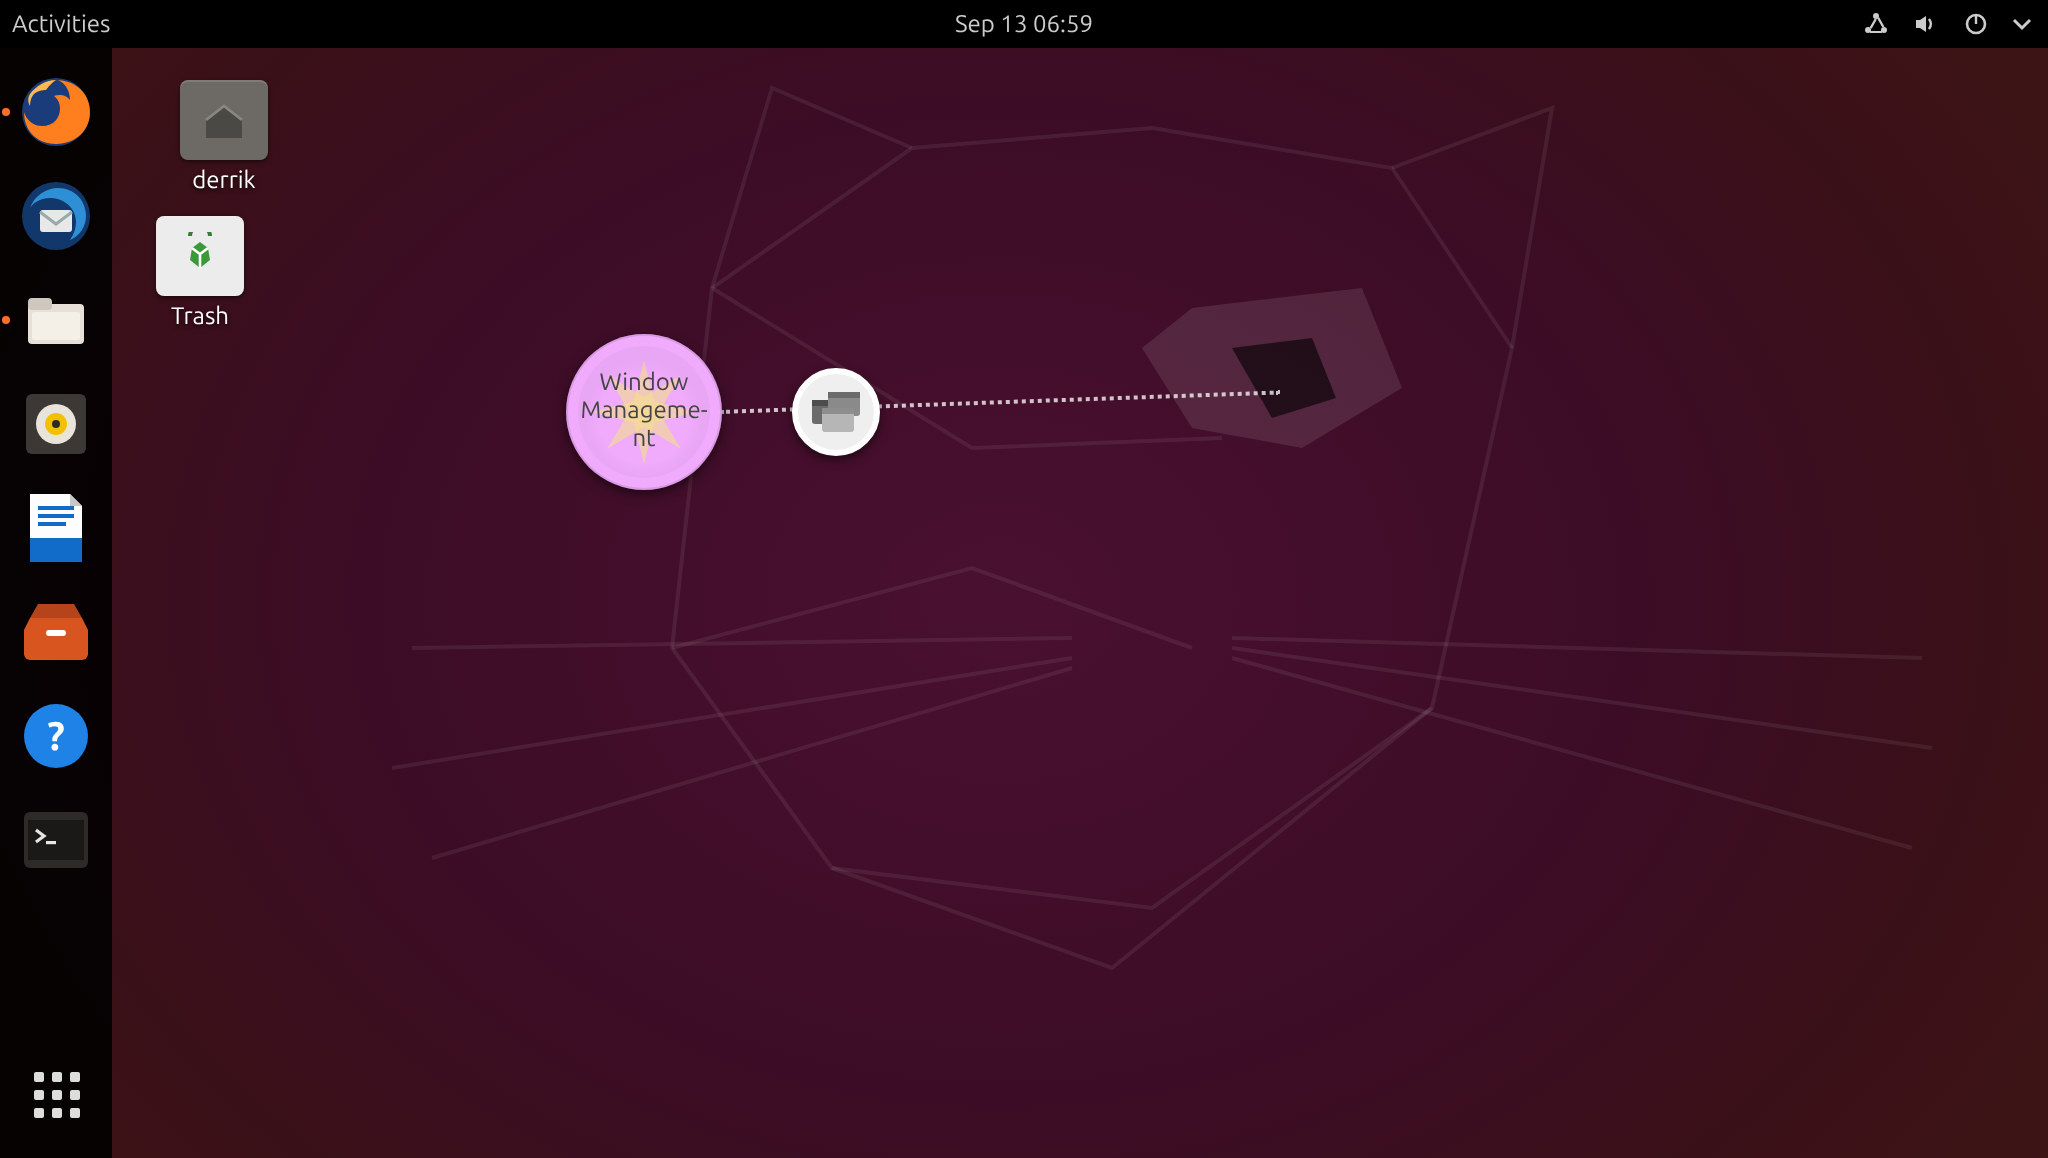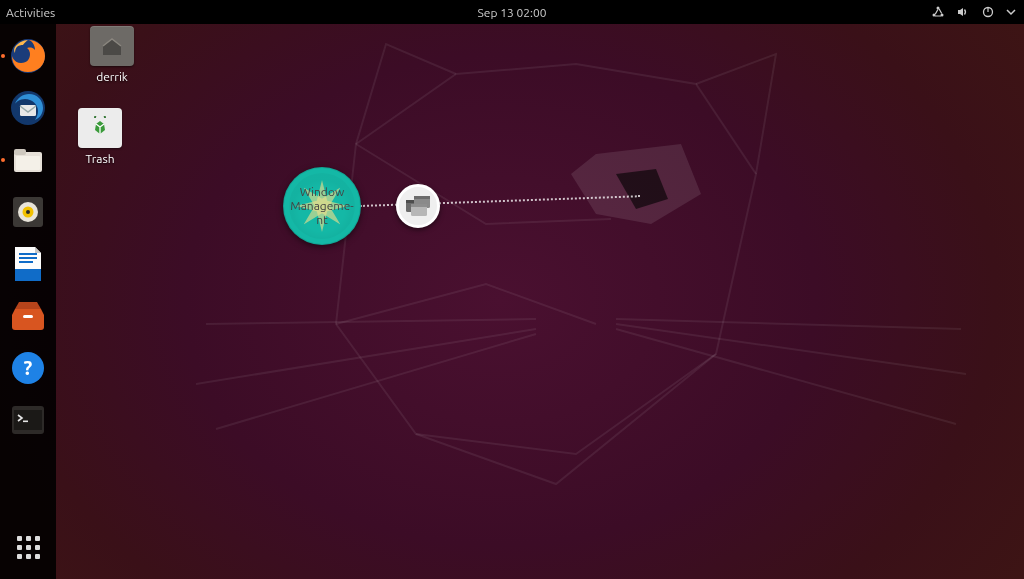--- a/index.html
+++ b/index.html
@@ -34,21 +34,21 @@
   .apps-grid { display: grid; grid-template-columns: repeat(3,5px); grid-template-rows: repeat(3,5px); gap: 4px; }
   .apps-grid span { width:5px; height:5px; background:#ddd; border-radius:1px; }
 
   
   .desk-icon { position: absolute; width: 72px; text-align: center; color: #fff; font-size: 12px; cursor: pointer; }
   .desk-icon .box { width: 44px; height: 40px; margin: 0 auto 4px; background: #6d6a66; border-radius: 4px; display:flex; align-items:center; justify-content:center; box-shadow: 0 1px 0 rgba(255,255,255,0.12) inset, 0 1px 2px rgba(0,0,0,0.5); }
   .trash .box { background:#ececec; }
   .desk-icon .label { text-shadow: 0 1px 2px rgba(0,0,0,.8); }
 
   
-  .pie-node { position:absolute; width:78px; height:78px; border-radius:50%; background:#14b8a6; box-shadow:0 2px 6px rgba(0,0,0,.5), 0 0 0 1px rgba(0,0,0,.1) inset; display:flex; align-items:center; justify-content:center; text-align:center; color:#444; font-size:12px; line-height:1.15; cursor:pointer; }
+  .pie-node { position:absolute; width:78px; height:78px; border-radius:50%; background:#f0abfc; box-shadow:0 2px 6px rgba(0,0,0,.5), 0 0 0 1px rgba(0,0,0,.1) inset; display:flex; align-items:center; justify-content:center; text-align:center; color:#444; font-size:12px; line-height:1.15; cursor:pointer; }
   .pie-accent { position:absolute; inset:6px; border-radius:50%; background: radial-gradient(circle at 50% 55%, rgba(255,255,255,0) 45%, rgba(0,0,0,0.03) 60%); }
   .pie-star { position:absolute; inset:10px; border-radius:50%; }
   .pie-star::before, .pie-star::after { content:""; position:absolute; left:50%; top:50%; width:52px; height:52px; background:#f4df8a; transform:translate(-50%,-50%) rotate(45deg); clip-path: polygon(50% 0,60% 40%,100% 50%,60% 60%,50% 100%,40% 60%,0 50%,40% 40%); opacity:.6; }
   .pie-star::after { transform:translate(-50%,-50%) rotate(0deg); }
   .pie-text { position:relative; z-index:2; padding:0 6px; }
 
   .pie-icon { position:absolute; width:44px; height:44px; border-radius:50%; background:#efefef; border:3px solid #fff; box-shadow:0 2px 5px rgba(0,0,0,.5); display:flex; align-items:center; justify-content:center; cursor:pointer; }
   .dotline { position:absolute; height:0; border-top:2px dotted rgba(255,255,255,.75); transform-origin:left center; }
 
   
@@ -72,21 +72,21 @@
     <line x1="480" y1="305" x2="140" y2="360"></line>
     <line x1="480" y1="295" x2="150" y2="300"></line>
     <line x1="480" y1="310" x2="160" y2="405"></line>
     <polyline points="640,60 720,30 700,150"></polyline>
     <polyline points="400,50 330,20 300,120"></polyline>
   </svg>
 </div>
 
 <div class="topbar">
   <div>Activities</div>
-  <div class="center">Sep 13  02:00</div>
+  <div class="center">Sep 13  06:59</div>
   <div class="right">
     <span>
       <svg width="14" height="14" viewBox="0 0 14 14">
           <g fill="#ccc">
             <circle cx="7" cy="3" r="1.5"></circle>
             <circle cx="3" cy="10" r="1.5"></circle>
             <circle cx="11" cy="10" r="1.5"></circle>
             <path d="M6.4 4.2 3.8 8.8l1 .6 2.6-4.6zM7.6 4.2l2.6 4.6 1-.6L8.6 3.6zM4 10.5h6v1H4z"></path>
           </g>
         </svg>
@@ -192,21 +192,21 @@
       <span></span>
         <span></span>
         <span></span>
       <span></span>
         <span></span>
         <span></span>
     </div>
   </div>
 </div>
 
-<div class="desk-icon" style="left:76px; top:26px;">
+<div class="desk-icon" style="left:76px; top:40px;">
   <div class="box">
     <svg width="24" height="20" viewBox="0 0 24 20">
         <path d="M3 10l9-7 9 7v9H3z" fill="#4b4946"></path>
         <path d="M3 10l9-7 9 7" stroke="#8a867f" stroke-width="1.4" fill="none"></path>
       </svg>
   </div>
   <div class="label">derrik</div>
 </div>
 
 <div class="desk-icon trash" style="left:64px; top:108px;">

